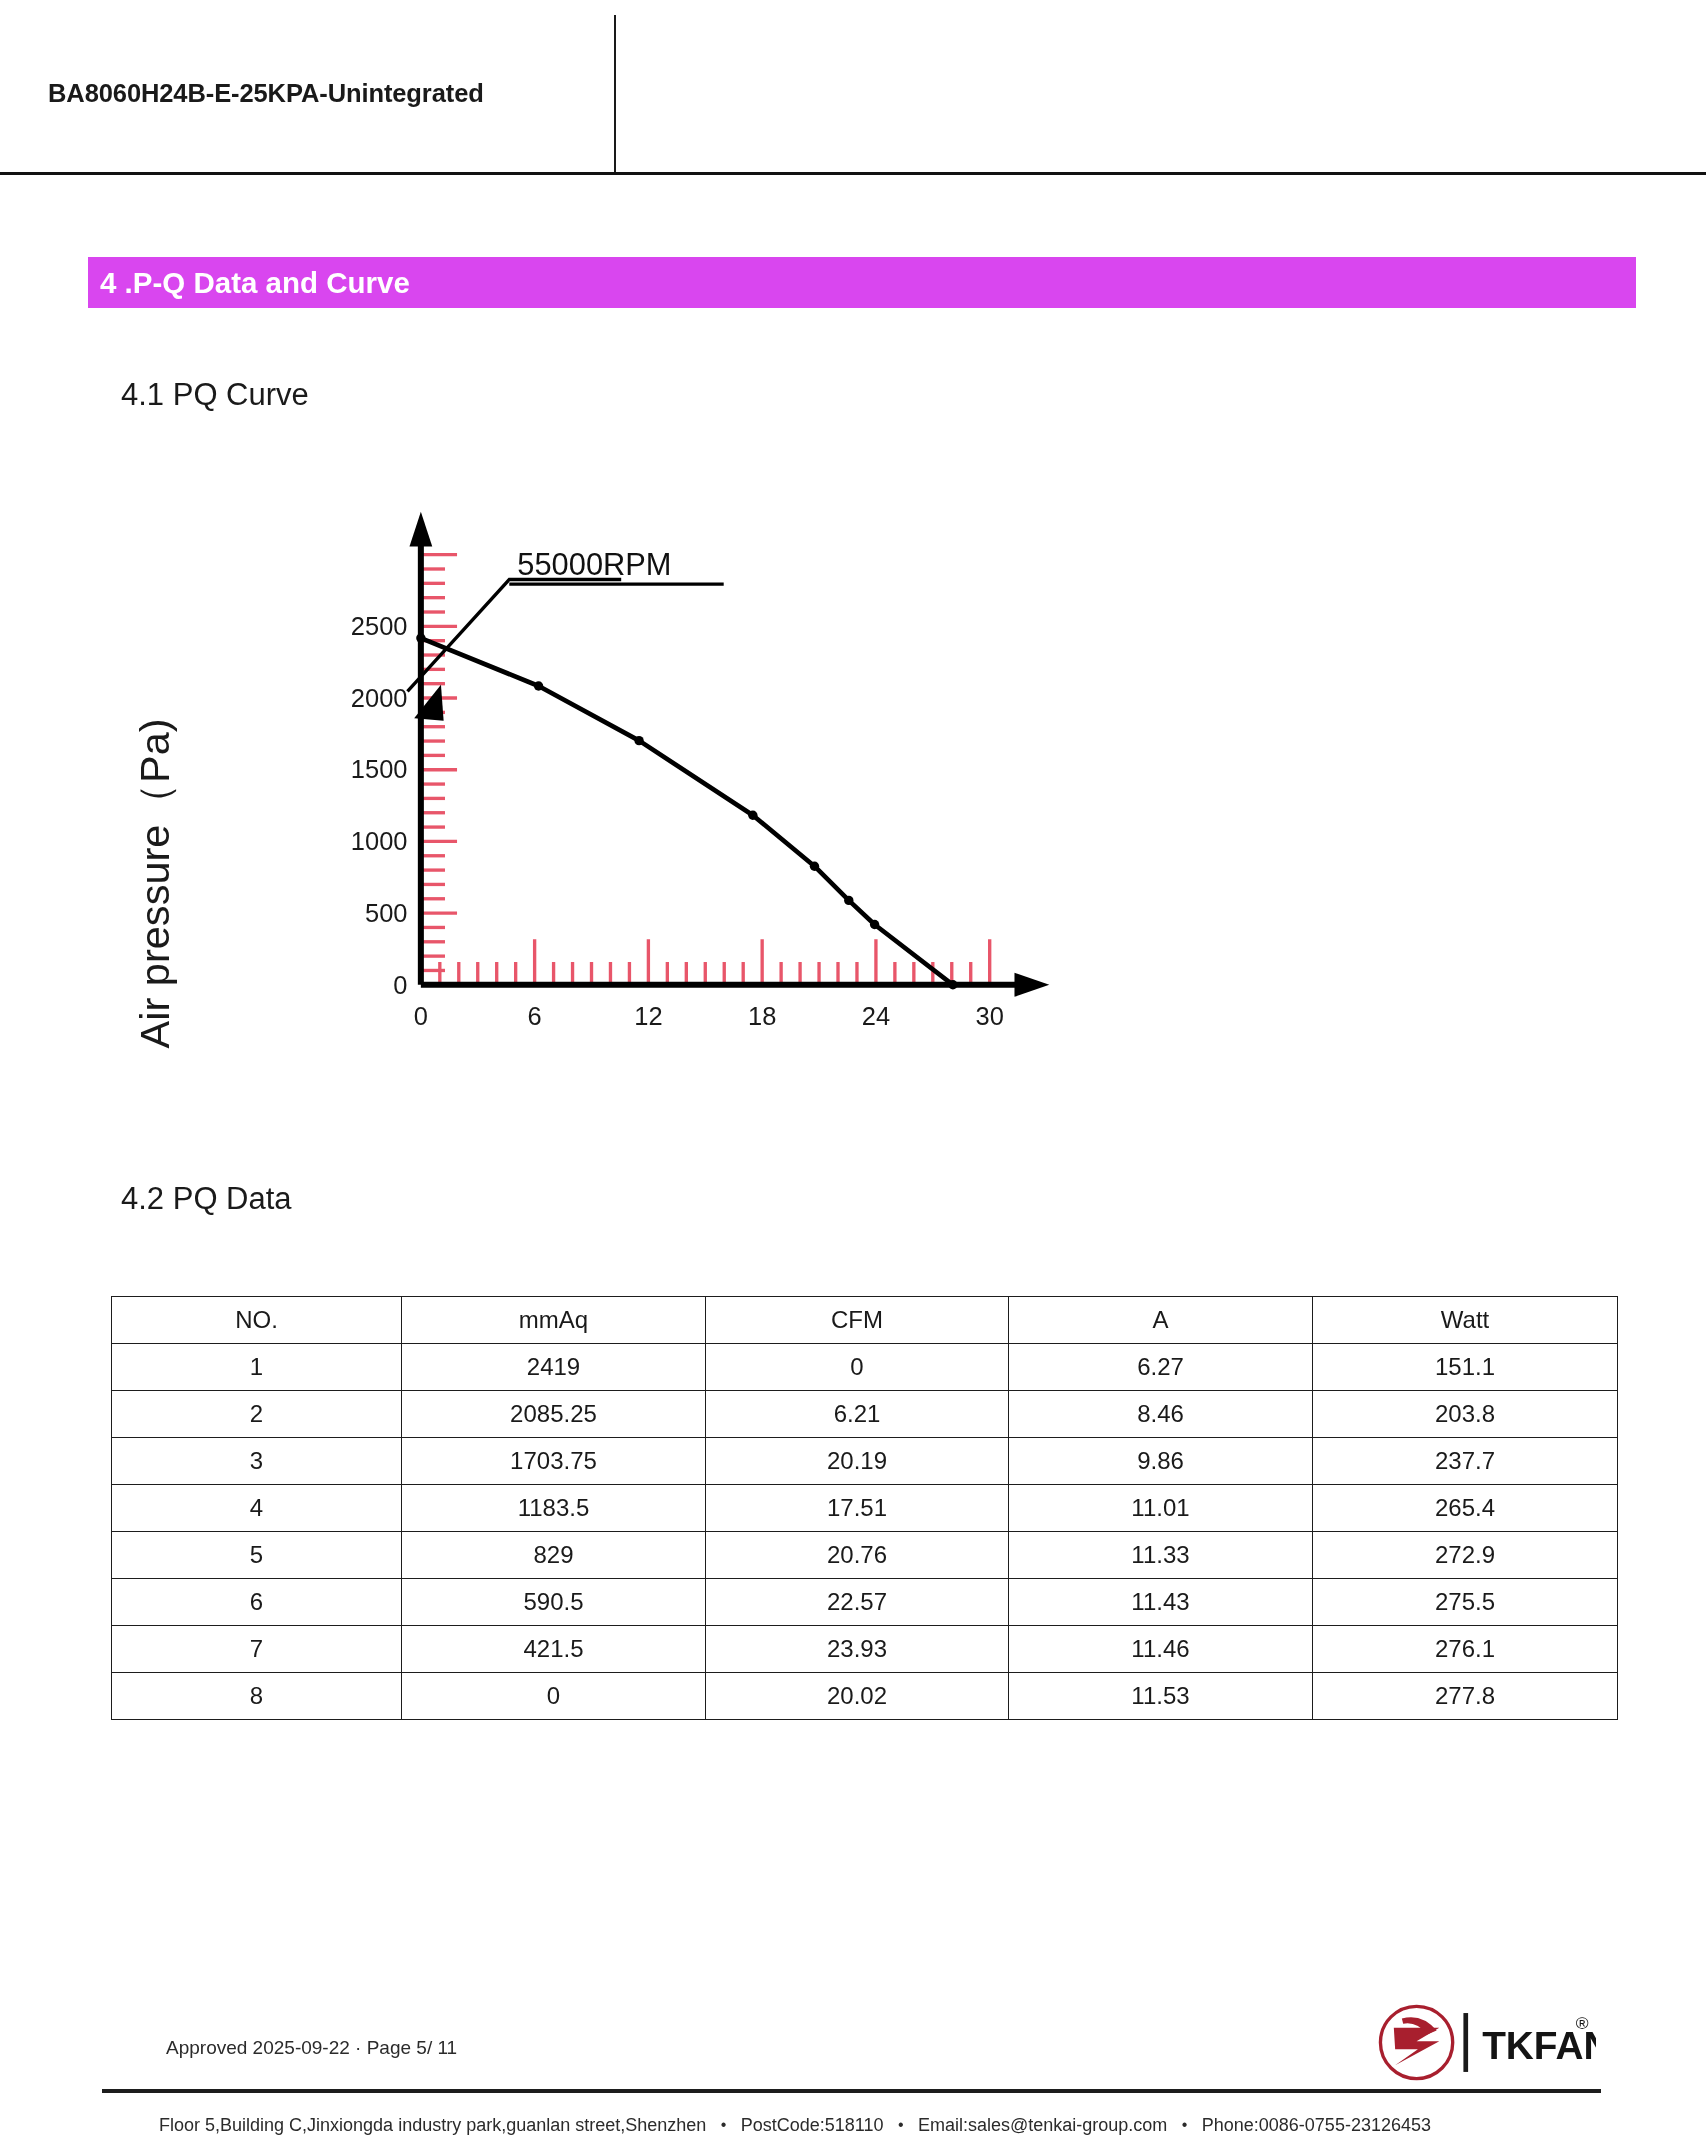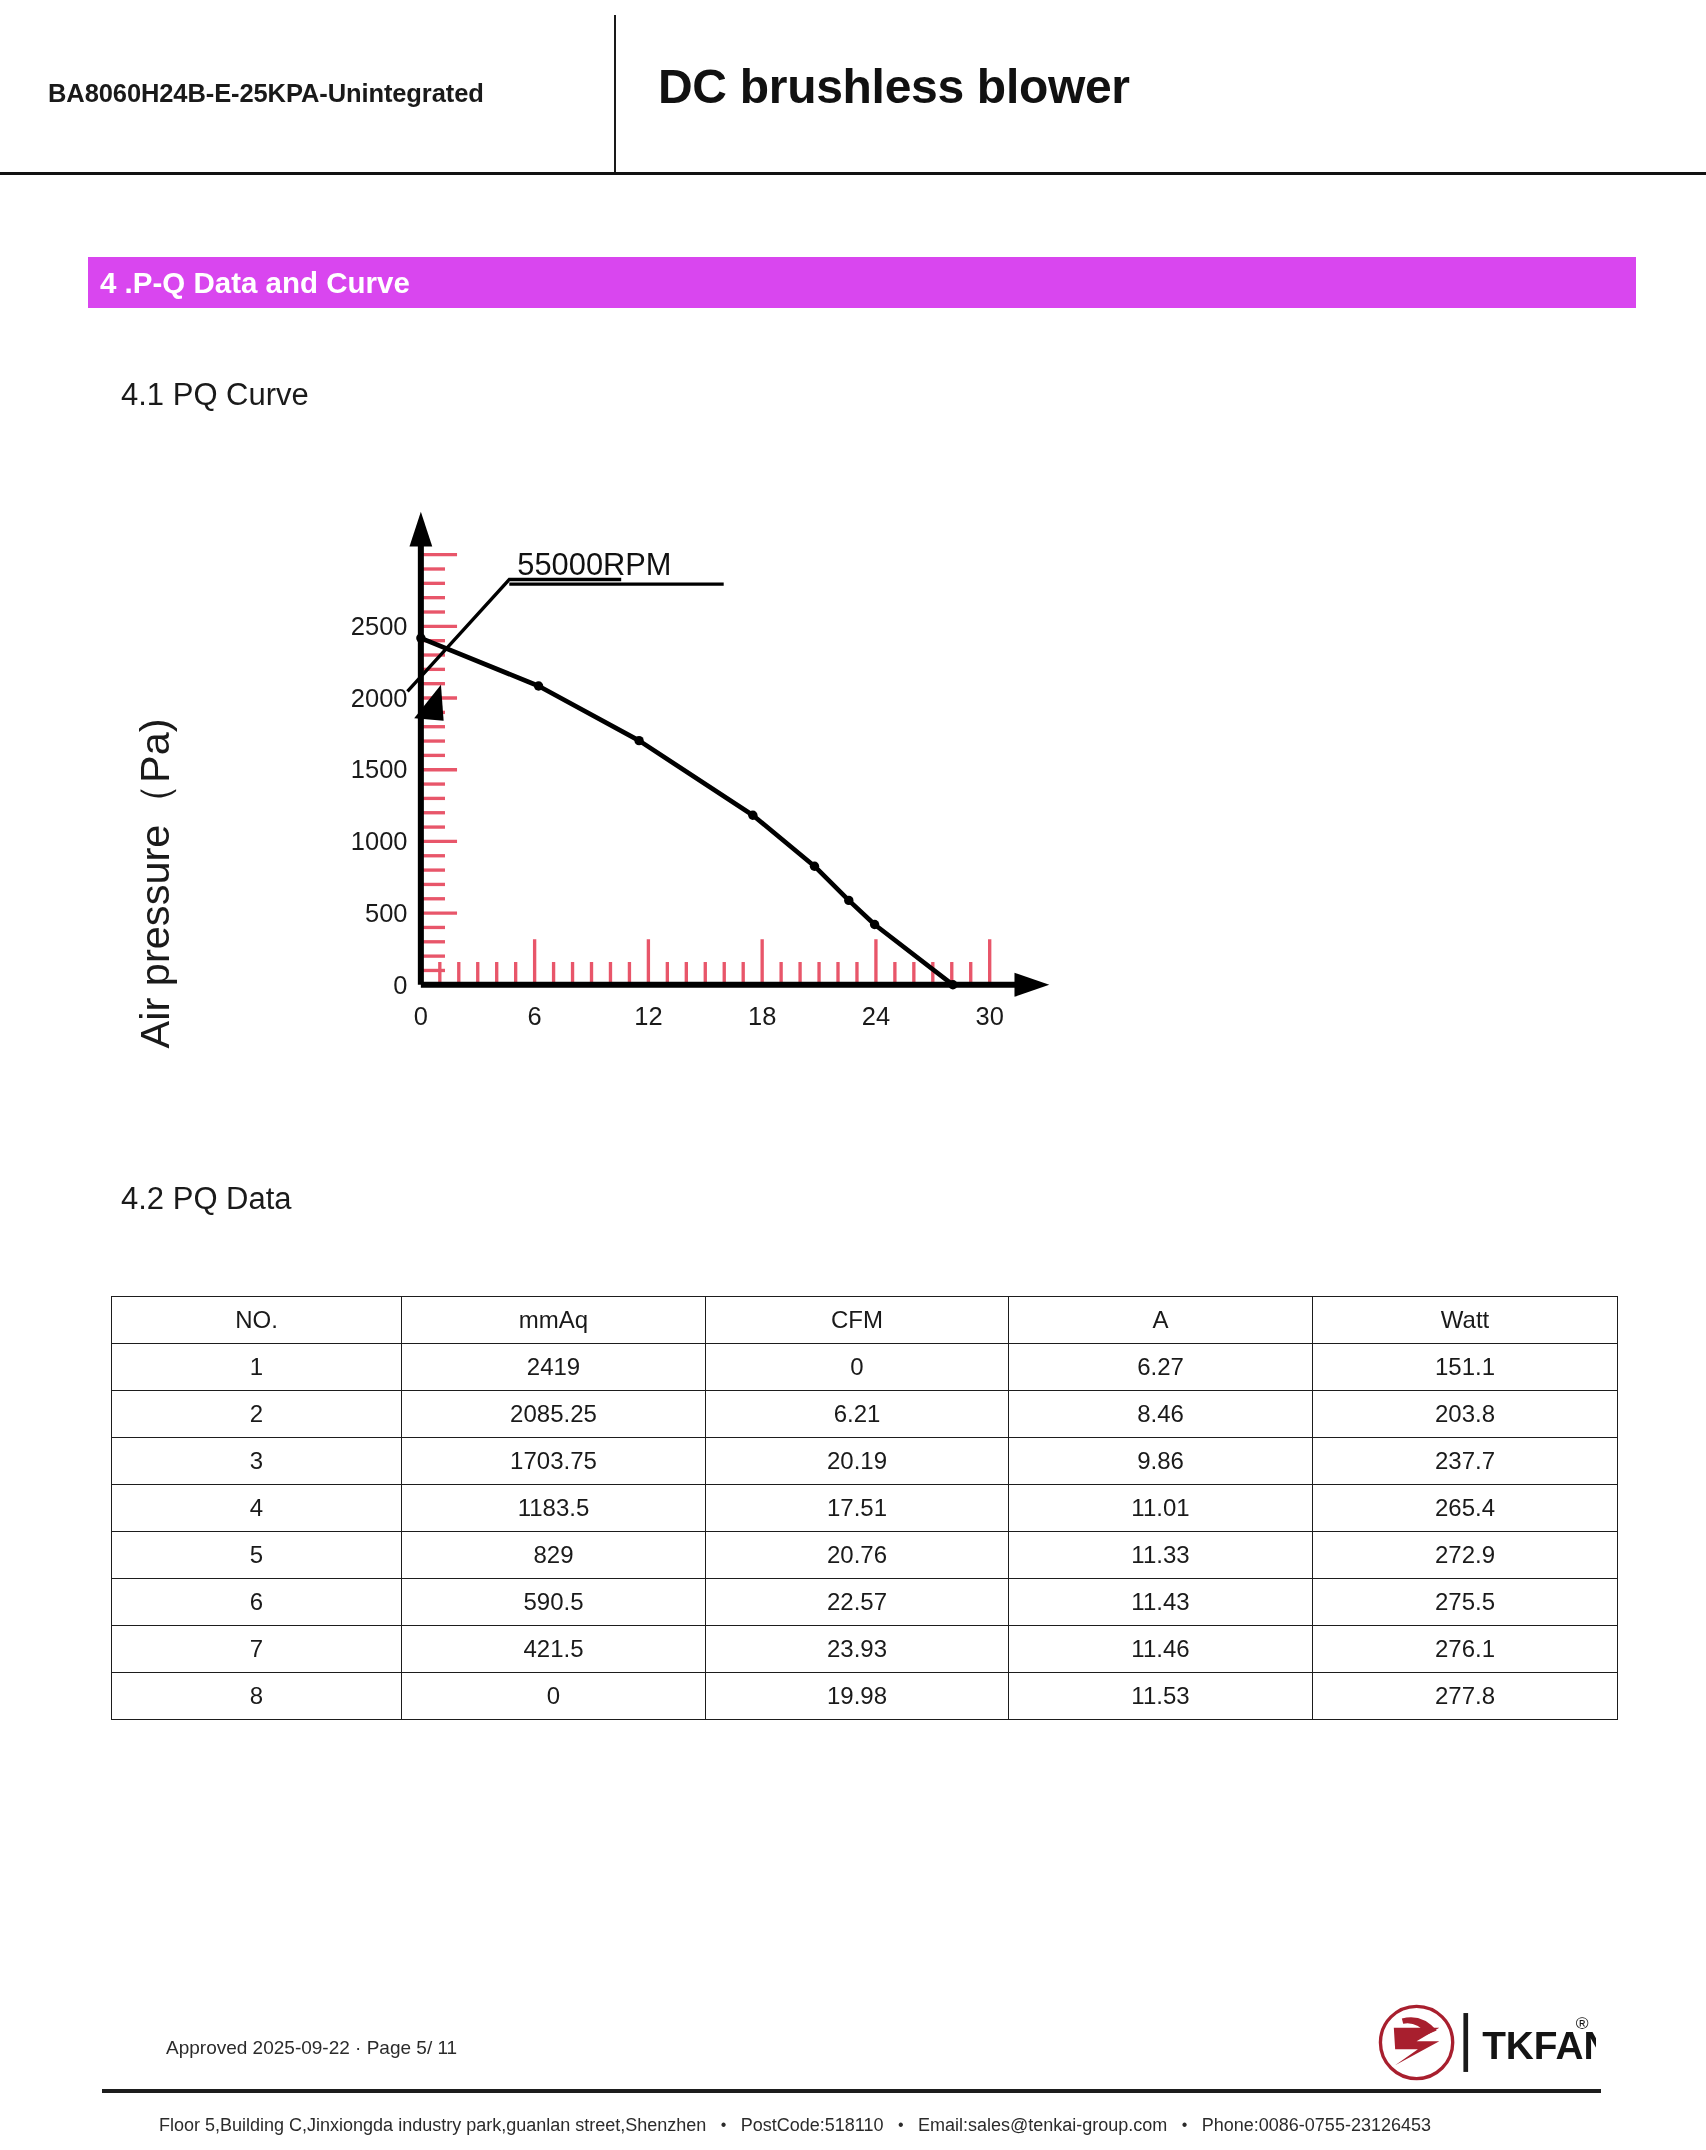--- a/index.html
+++ b/index.html
@@ -170,21 +170,20 @@
     height: 87px;
   }
   #brand-logo svg { display: block; }
 </style>
 </head>
 <body>
 
 <div id="page-header">
   <div id="header-divider"></div>
   <div id="model-code">BA8060H24B-E-25KPA-Unintegrated</div>
-  <div id="product-title">DC brushless blower</div>
   <div id="header-rule"></div>
 </div>
 
 <div id="section-banner">
   <div id="section-banner-text">4 .P-Q Data and Curve</div>
 </div>
 
 <div class="subheading" id="subheading-41">4.1 PQ Curve</div>
 
 <div id="pq-chart">
@@ -378,21 +377,21 @@
         <tr>
           <td>7</td>
           <td>421.5</td>
           <td>23.93</td>
           <td>11.46</td>
           <td>276.1</td>
         </tr>
         <tr>
           <td>8</td>
           <td>0</td>
-          <td>19.98</td>
+          <td>20.02</td>
           <td>11.53</td>
           <td>277.8</td>
         </tr>
       </tbody>
   </table>
 </div>
 
 <div id="footer">
   <div id="approved-line">Approved 2025-09-22 · Page 5/ 11</div>
   <div id="footer-rule"></div>

